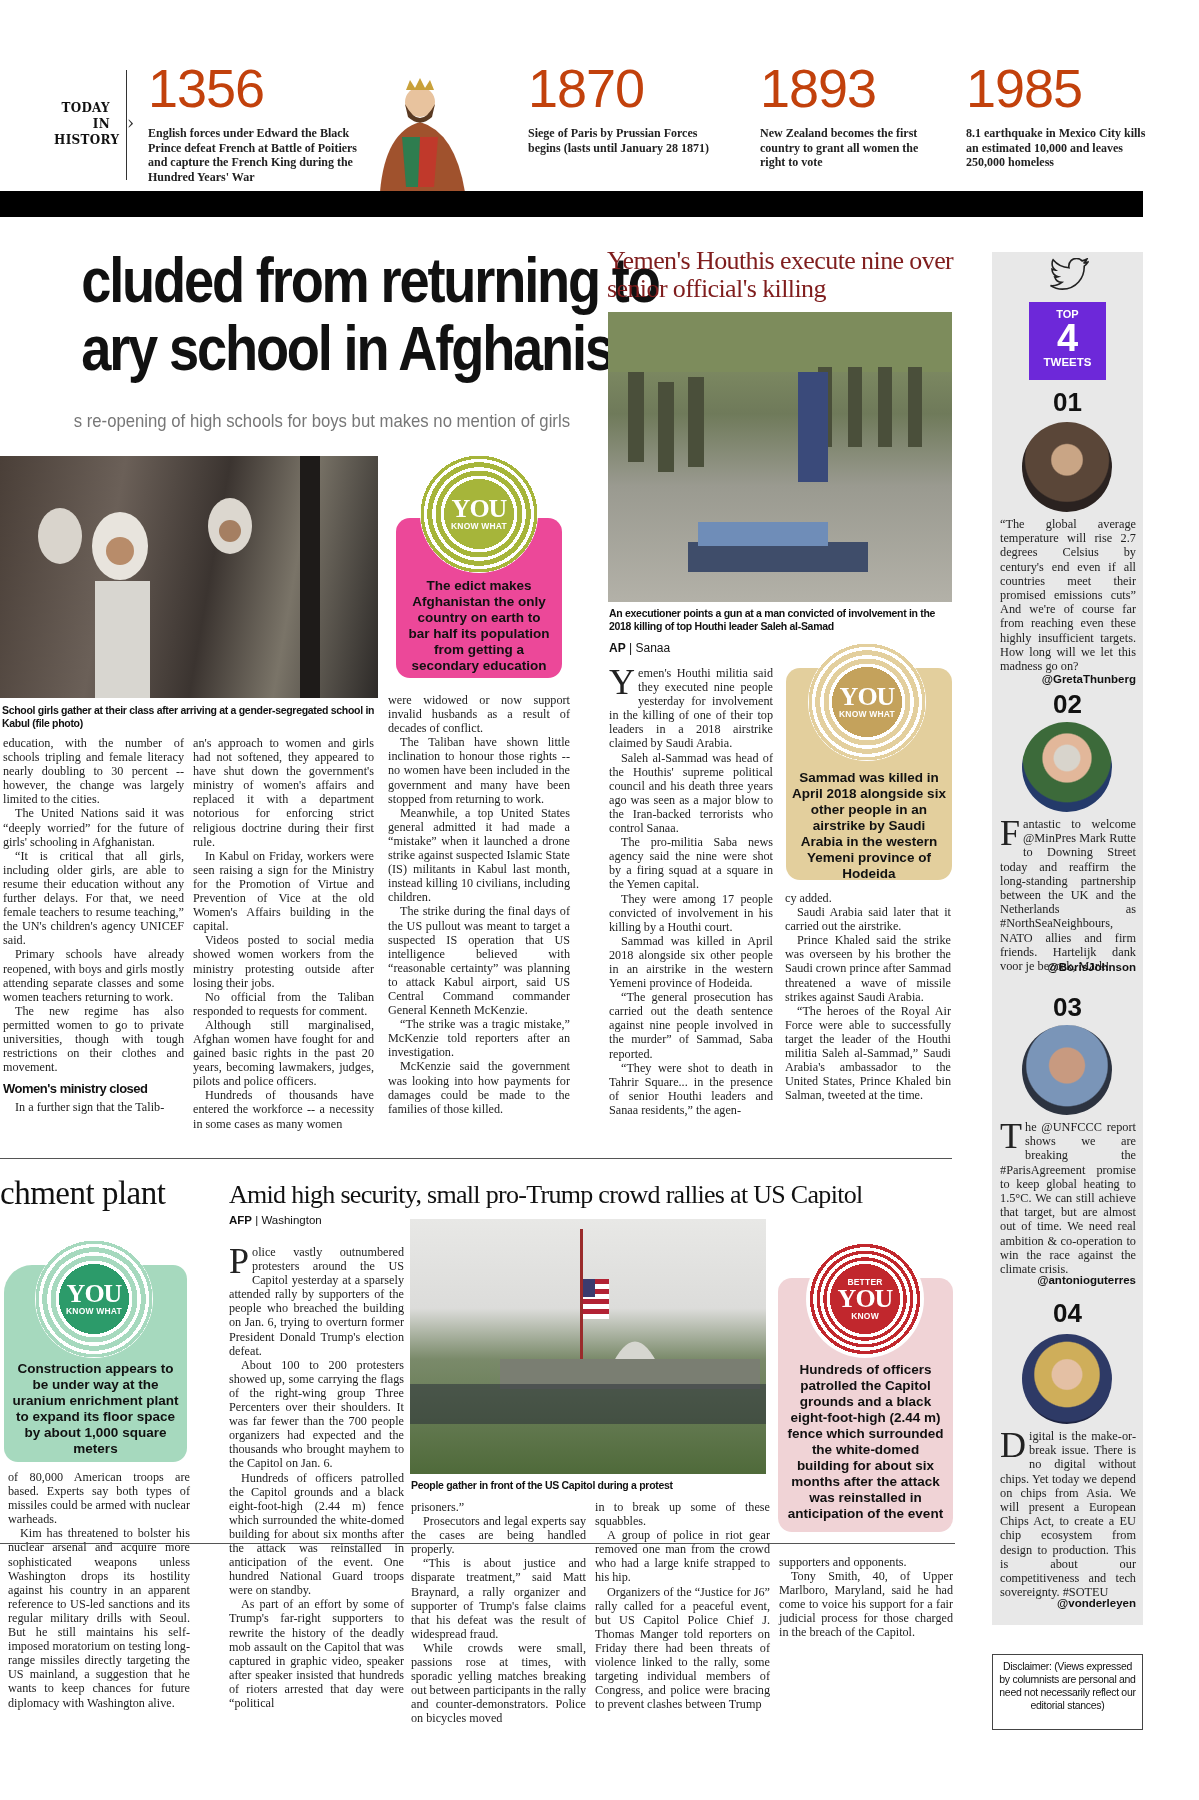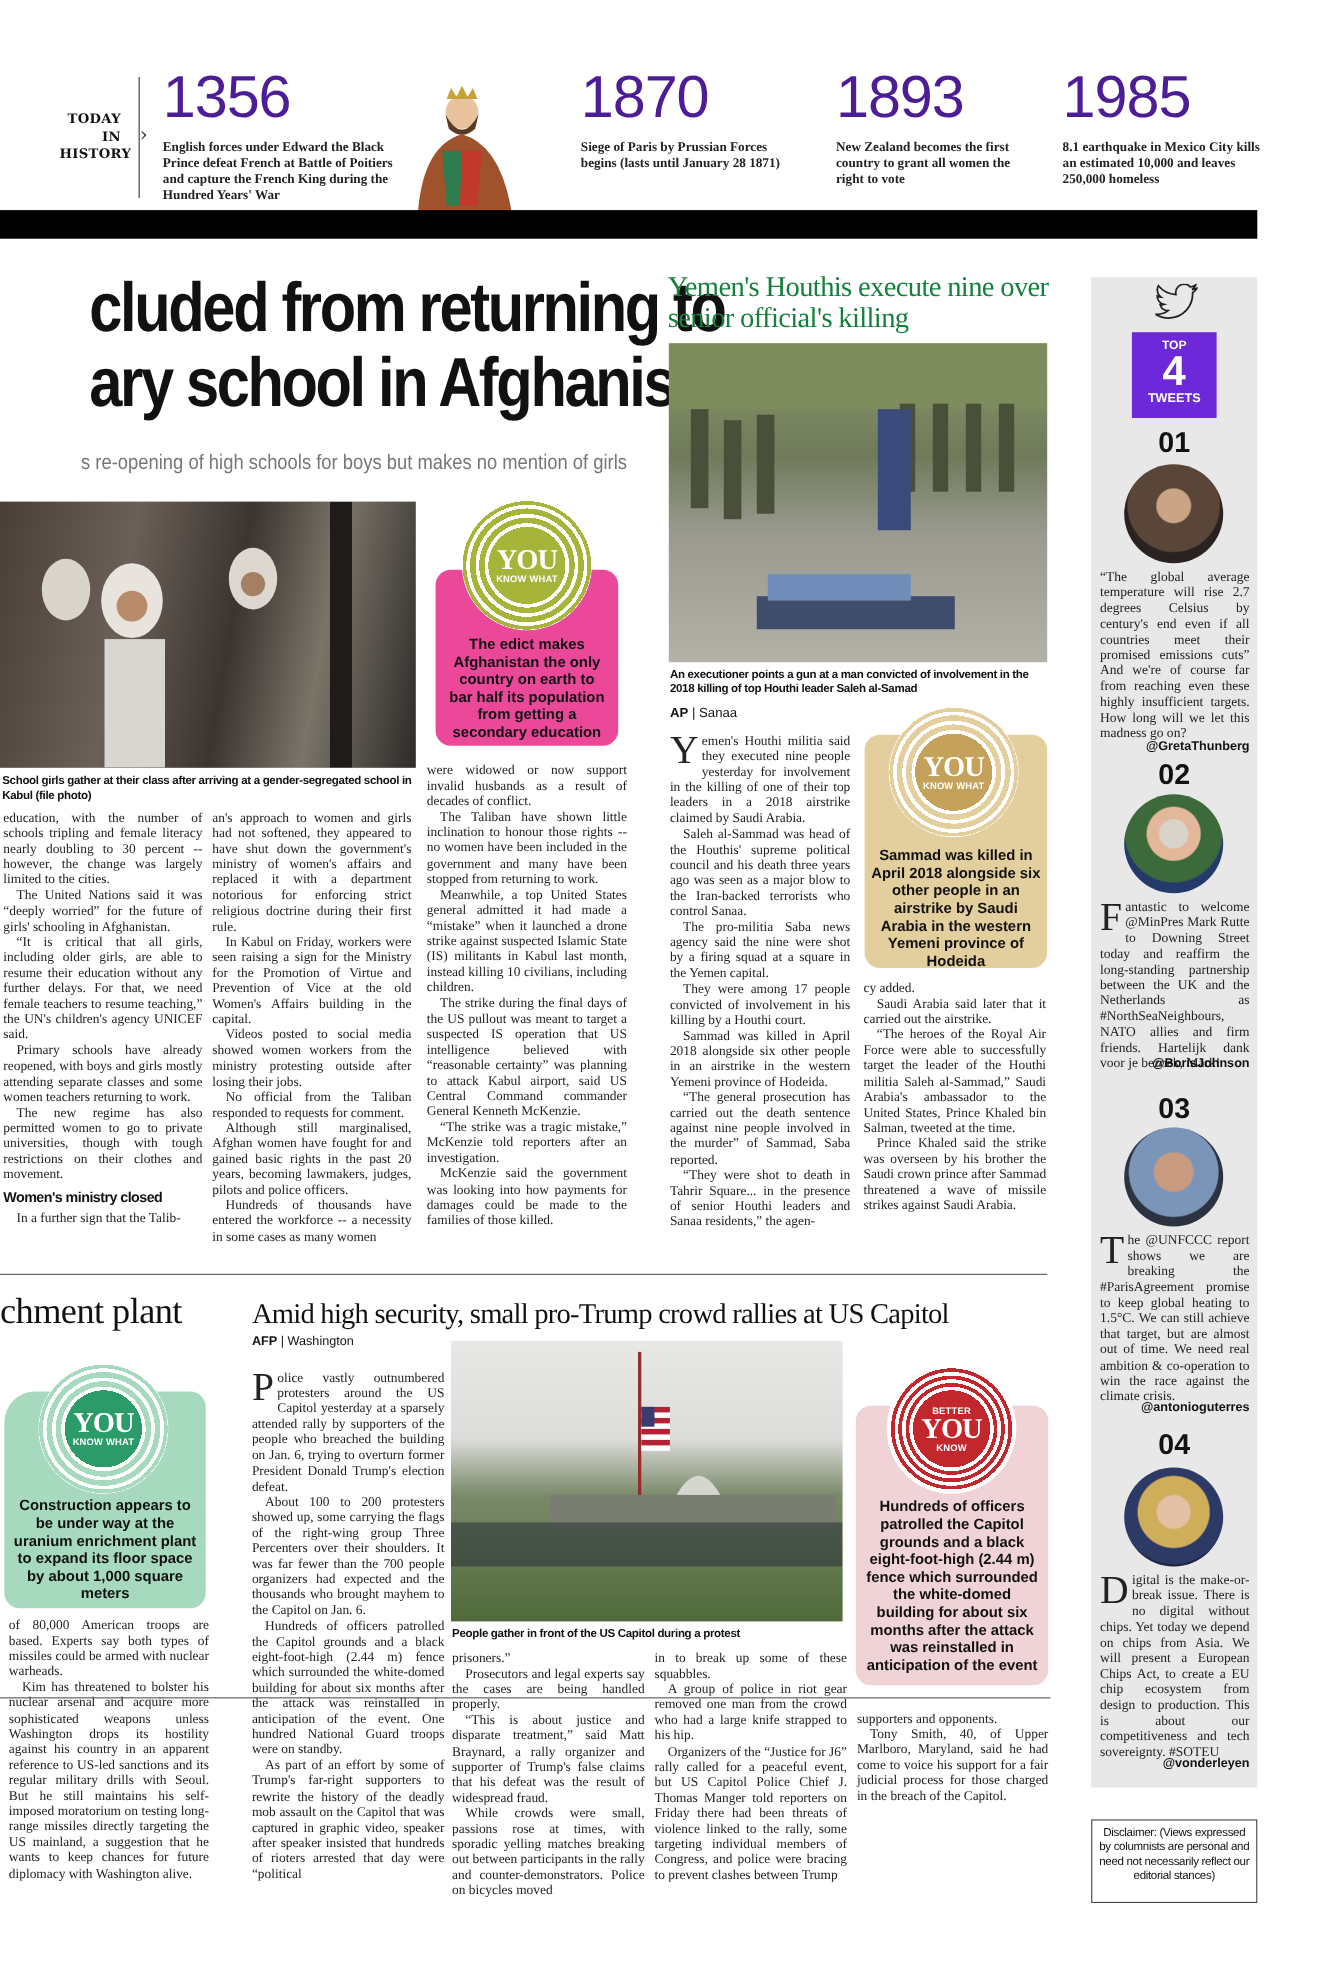--- a/index.html
+++ b/index.html
@@ -7,21 +7,21 @@
 .abs{position:absolute}
 .cond{font-family:"Liberation Sans",sans-serif;letter-spacing:-0.5px}
 .body-text{font-family:"Liberation Serif",serif;font-size:12.2px;line-height:14.1px;text-align:justify;color:#222}
 .body-text p{text-indent:12px}
 .body-text p.noind{text-indent:0}
 .dropcap{float:left;font-size:36px;line-height:28px;padding-right:3px;margin-top:2px;font-family:"Liberation Serif",serif}
 
 .tih-label{left:54px;top:100px;width:56px;text-align:right;font-weight:bold;font-size:12px;line-height:16px;letter-spacing:0.3px}
 .tih-bracket{left:126px;top:70px;width:10px;height:110px;border-left:1.5px solid #333}
 .tih-chev{left:127px;top:112px;font-size:18px;color:#333}
-.tih-year{font-family:"Liberation Sans",sans-serif;font-weight:200;font-size:54px;line-height:56px;color:#4c1d95;letter-spacing:-1px;-webkit-text-stroke:0}
+.tih-year{font-family:"Liberation Sans",sans-serif;font-weight:200;font-size:54px;line-height:56px;color:#c2410c;letter-spacing:-1px;-webkit-text-stroke:0}
 .tih-desc{font-family:"Liberation Serif",serif;font-weight:bold;font-size:12px;line-height:14.5px;color:#222}
 .topbar{left:0;top:191px;width:1143px;height:26px;background:#000}
 
 .main-head{left:0;top:246px;width:580px;font-family:"Liberation Sans",sans-serif;font-weight:bold;font-size:63px;line-height:68px;letter-spacing:-2.5px;color:#111;white-space:nowrap;transform:scaleX(0.86);transform-origin:right top;text-align:right}
 .sub-head{left:0;top:410px;width:570px;font-family:"Liberation Sans",sans-serif;font-size:19px;color:#777;text-align:right;white-space:nowrap;transform:scaleX(0.88);transform-origin:right top}
 .photo{background:#555;overflow:hidden}
 .caption{font-family:"Liberation Sans",sans-serif;font-weight:bold;font-size:10.5px;line-height:13px;color:#111;letter-spacing:-0.3px}
 .byline{font-family:"Liberation Sans",sans-serif;font-size:12px}
 .byline b{font-weight:bold}
 
@@ -124,21 +124,21 @@
 </div>
 <div class="abs body-text" style="left:388px;top:693px;width:182px">
   <p class="noind">were widowed or now support invalid husbands as a result of decades of conflict.</p>
   <p>The Taliban have shown little inclination to honour those rights -- no women have been included in the government and many have been stopped from returning to work.</p>
   <p>Meanwhile, a top United States general admitted it had made a “mistake” when it launched a drone strike against suspected Islamic State (IS) militants in Kabul last month, instead killing 10 civilians, including children.</p>
   <p>The strike during the final days of the US pullout was meant to target a suspected IS operation that US intelligence believed with “reasonable certainty” was planning to attack Kabul airport, said US Central Command commander General Kenneth McKenzie.</p>
   <p>“The strike was a tragic mistake,” McKenzie told reporters after an investigation.</p>
   <p>McKenzie said the government was looking into how payments for damages could be made to the families of those killed.</p>
 </div>
 
-<div class="abs" style="left:607px;top:247px;width:350px;font-family:'Liberation Serif',serif;font-size:26px;line-height:28px;letter-spacing:-0.6px;color:#15803d">Yemen's Houthis execute nine over senior official's killing</div>
+<div class="abs" style="left:607px;top:247px;width:350px;font-family:'Liberation Serif',serif;font-size:26px;line-height:28px;letter-spacing:-0.6px;color:#7f1d1d">Yemen's Houthis execute nine over senior official's killing</div>
 <div class="abs photo" style="left:608px;top:312px;width:344px;height:290px;background:linear-gradient(180deg,#8c9a6a 0%,#6f7a5a 35%,#9a9a90 60%,#b3b1a8 100%)">
   <svg width="344" height="290" viewBox="0 0 344 290">
     <rect x="0" y="0" width="344" height="60" fill="#7d8c5c"></rect>
     <g fill="#4a4f3a">
         <rect x="20" y="60" width="16" height="90"></rect>
         <rect x="50" y="70" width="16" height="90"></rect>
         <rect x="80" y="65" width="16" height="90"></rect>
         <rect x="210" y="55" width="14" height="80"></rect>
         <rect x="240" y="55" width="14" height="80"></rect>
         <rect x="270" y="55" width="14" height="80"></rect>
@@ -165,22 +165,22 @@
   <p>Saleh al-Sammad was head of the Houthis' supreme political council and his death three years ago was seen as a major blow to the Iran-backed terrorists who control Sanaa.</p>
   <p>The pro-militia Saba news agency said the nine were shot by a firing squad at a square in the Yemen capital.</p>
   <p>They were among 17 people convicted of involvement in his killing by a Houthi court.</p>
   <p>Sammad was killed in April 2018 alongside six other people in an airstrike in the western Yemeni province of Hodeida.</p>
   <p>“The general prosecution has carried out the death sentence against nine people involved in the murder” of Sammad, Saba reported.</p>
   <p>“They were shot to death in Tahrir Square... in the presence of senior Houthi leaders and Sanaa residents,” the agen-</p>
 </div>
 <div class="abs body-text" style="left:785px;top:891px;width:166px">
   <p class="noind">cy added.</p>
   <p>Saudi Arabia said later that it carried out the airstrike.</p>
+  <p>Prince Khaled said the strike was overseen by his brother the Saudi crown prince after Sammad threatened a wave of missile strikes against Saudi Arabia.</p>
   <p>“The heroes of the Royal Air Force were able to successfully target the leader of the Houthi militia Saleh al-Sammad,” Saudi Arabia's ambassador to the United States, Prince Khaled bin Salman, tweeted at the time.</p>
-  <p>Prince Khaled said the strike was overseen by his brother the Saudi crown prince after Sammad threatened a wave of missile strikes against Saudi Arabia.</p>
 </div>
 
 <div class="abs rule" style="left:0;top:1158px;width:952px"></div>
 
 <div class="abs" style="left:0;top:1175px;width:190px;font-family:'Liberation Serif',serif;font-size:33px;line-height:36px;letter-spacing:-0.5px;color:#111;text-align:left;white-space:nowrap">chment plant</div>
 <div class="abs ykw" style="left:4px;top:1265px;width:183px;height:197px;background:#a6d9be;padding:96px 4px 0;font-size:13.5px;border-radius:28px 14px 14px 14px">
   <div>Construction appears to be under way at the uranium enrichment plant to expand its floor space by about 1,000 square meters</div>
 </div>
 <div class="badge" style="left:35px;top:1240px;width:118px;height:118px;background:radial-gradient(circle,#2c9b6a 0 42%,#fff 42% 46%,#a6d9be 46% 52%,#fff 52% 56%,#a6d9be 56% 62%,#fff 62% 66%,#a6d9be 66% 70%,#fff 70%)">
   <span class="you">YOU</span>

